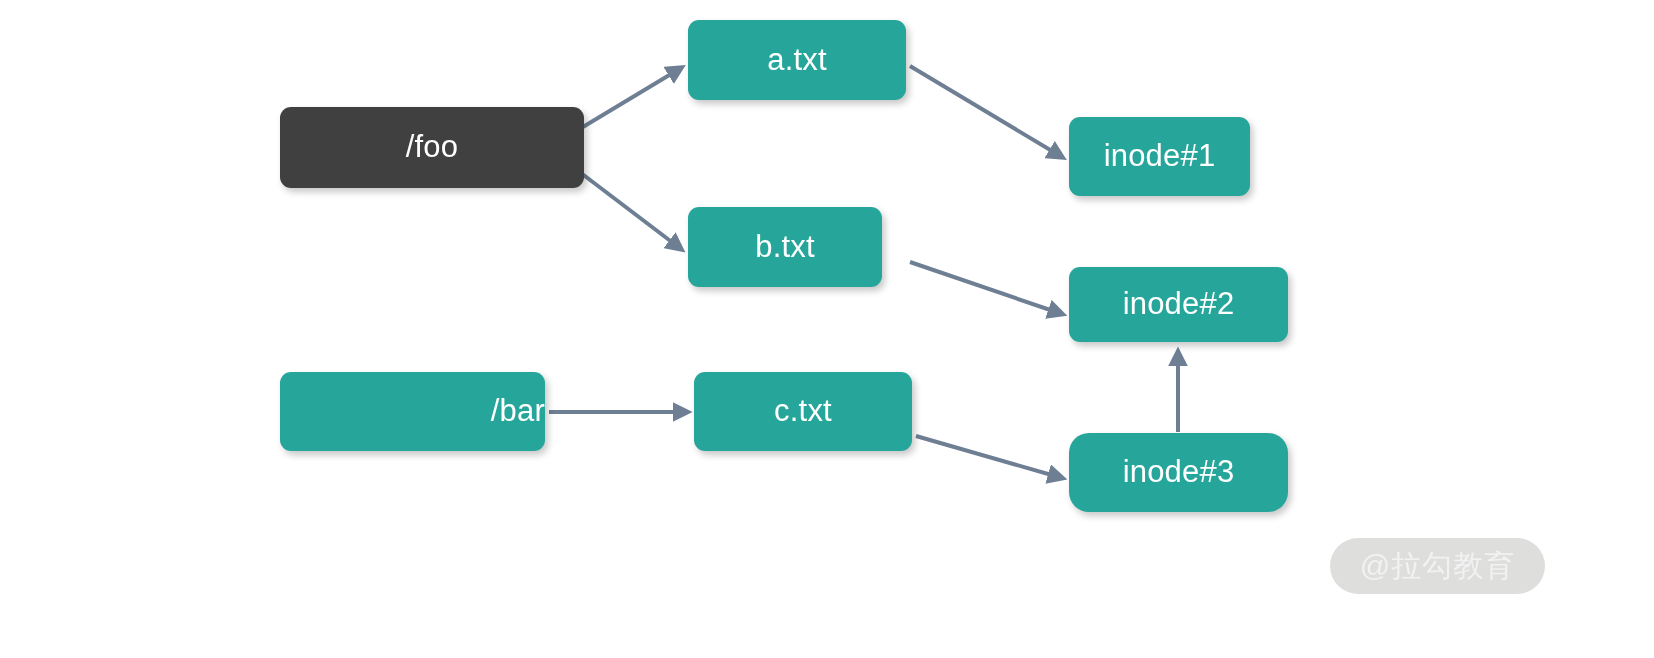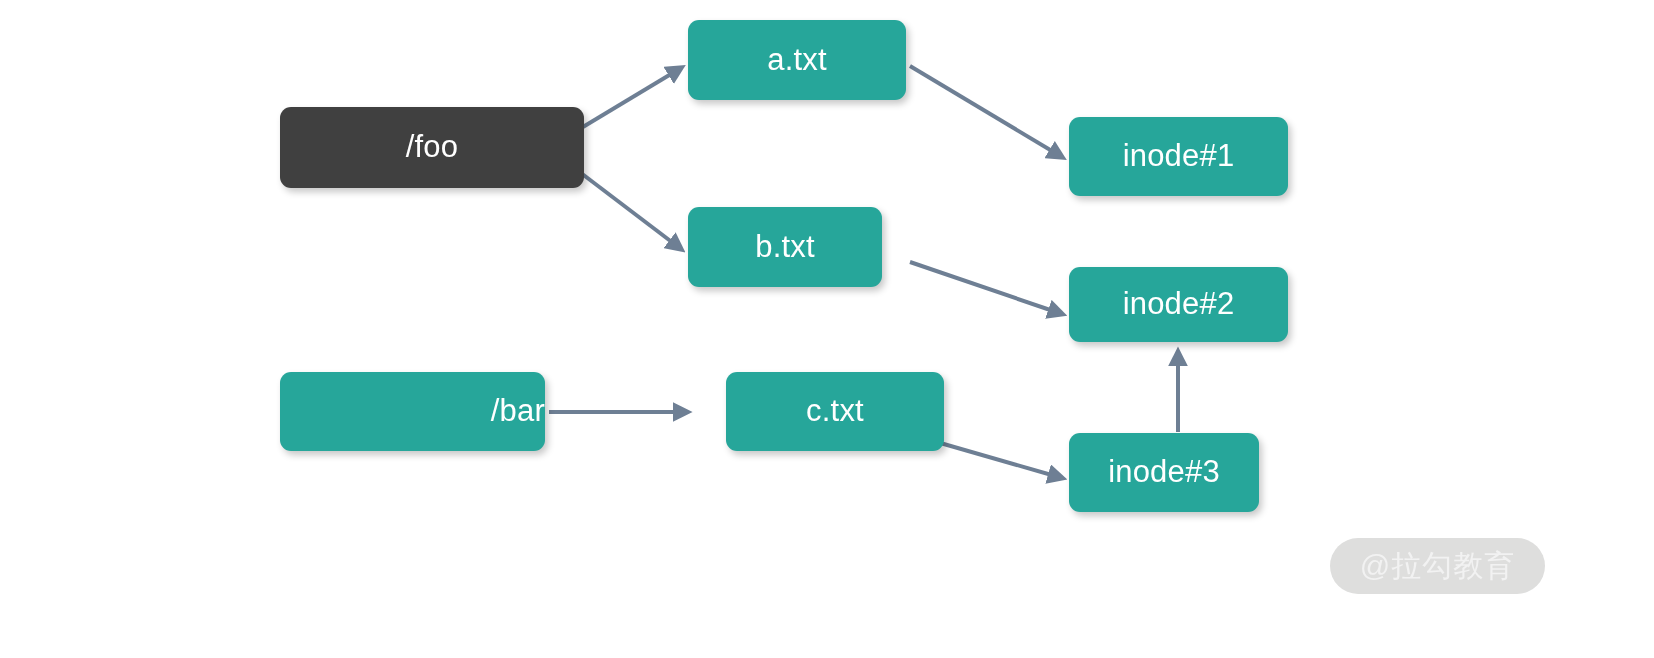--- a/index.html
+++ b/index.html
@@ -85,30 +85,30 @@
   </div>
   <div class="node" style="left: 280px; top: 372px; width: 265px; height: 79px; background: rgb(38, 166, 154); color: rgb(255, 255, 255); justify-content: flex-end;">
     <span class="node-label">/bar</span>
   </div>
   <div class="node" style="left: 688px; top: 20px; width: 218px; height: 80px; background: rgb(38, 166, 154); color: rgb(255, 255, 255);">
     <span class="node-label">a.txt</span>
   </div>
   <div class="node" style="left: 688px; top: 207px; width: 194px; height: 80px; background: rgb(38, 166, 154); color: rgb(255, 255, 255);">
     <span class="node-label">b.txt</span>
   </div>
-  <div class="node" style="left: 726px; top: 372px; width: 218px; height: 79px; background: rgb(38, 166, 154); color: rgb(255, 255, 255);">
+  <div class="node" style="left: 694px; top: 372px; width: 218px; height: 79px; background: rgb(38, 166, 154); color: rgb(255, 255, 255);">
     <span class="node-label">c.txt</span>
   </div>
-  <div class="node" style="left: 1069px; top: 117px; width: 219px; height: 79px; background: rgb(38, 166, 154); color: rgb(255, 255, 255);">
+  <div class="node" style="left: 1069px; top: 117px; width: 181px; height: 79px; background: rgb(38, 166, 154); color: rgb(255, 255, 255);">
     <span class="node-label">inode#1</span>
   </div>
   <div class="node" style="left: 1069px; top: 267px; width: 219px; height: 75px; background: rgb(38, 166, 154); color: rgb(255, 255, 255);">
     <span class="node-label">inode#2</span>
   </div>
-  <div class="node" style="left: 1069px; top: 433px; width: 190px; height: 79px; background: rgb(38, 166, 154); color: rgb(255, 255, 255);">
+  <div class="node" style="left: 1069px; top: 433px; width: 219px; height: 79px; background: rgb(38, 166, 154); color: rgb(255, 255, 255); border-radius: 20px;">
     <span class="node-label">inode#3</span>
   </div>
 
   <div id="watermark" style="left: 1330px; top: 538px; width: 215px; height: 56px; background: rgb(222, 222, 221); color: rgb(242, 242, 242);">
     <span>@拉勾教育</span>
   </div>
 
 </div>
 
 </body></html>

